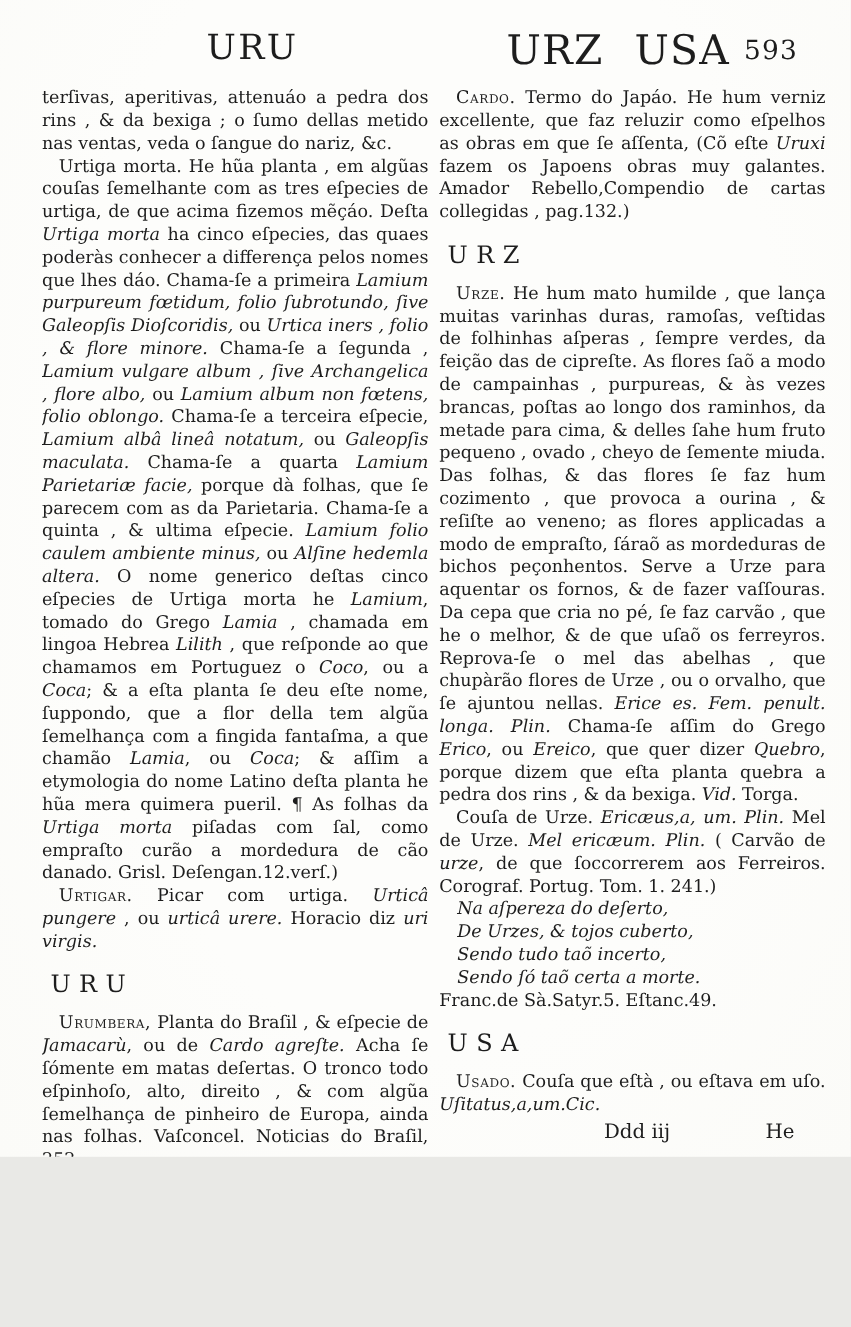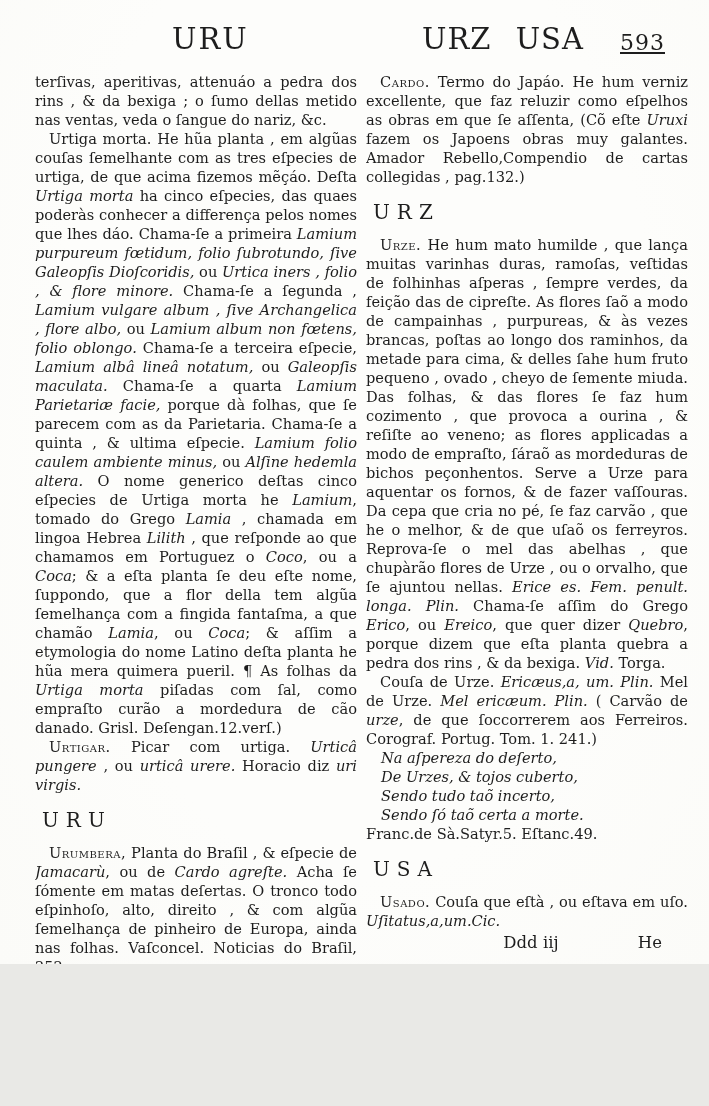--- a/index.html
+++ b/index.html
@@ -21,25 +21,25 @@
     overflow:hidden;
   }
   
   .running-head{position:absolute;top:0;left:0;width:709px;height:70px;}
   .rh-left{
     position:absolute;left:172px;top:22px;
     font-size:29px;letter-spacing:2px;
   }
   .rh-right{
     position:absolute;left:422px;top:22px;
-    font-size:29px;letter-spacing:1px;word-spacing:14px;
+    font-size:34px;letter-spacing:1px;word-spacing:14px;
   }
   .page-number{
     position:absolute;left:620px;top:30px;
-    font-size:22px;letter-spacing:1px;text-decoration:underline;
+    font-size:22px;letter-spacing:1px;
   }
   
   .cols{
     position:absolute;top:72px;left:0;width:709px;
     display:flex;gap:9px;padding:0 0 0 35px;
   }
   .col{
     width:322px;height:1014px;overflow:hidden;
     font-size:14.6px;line-height:19px;
     text-align:justify;

